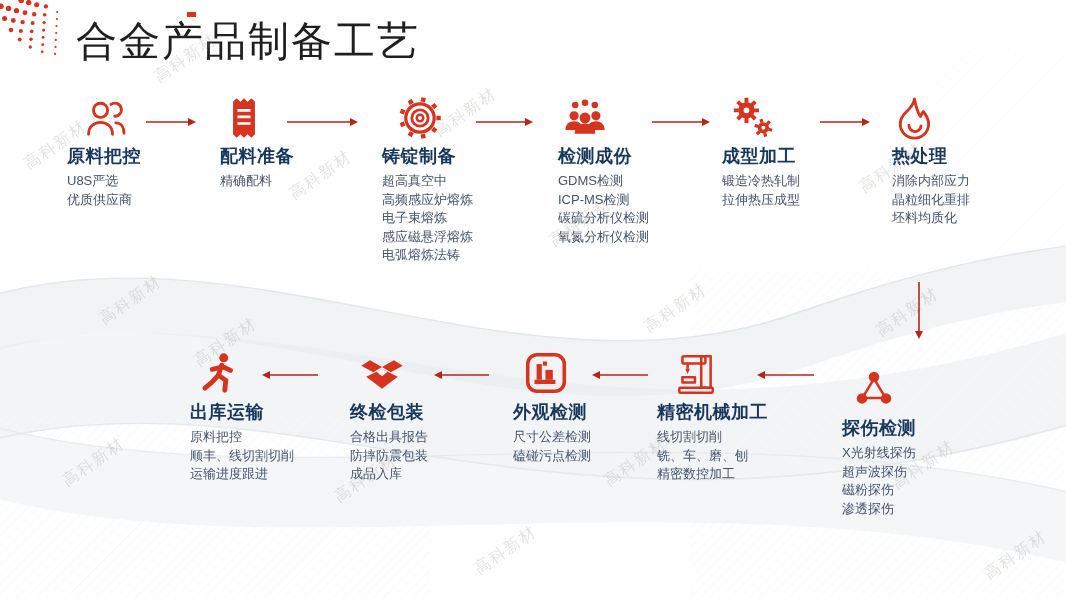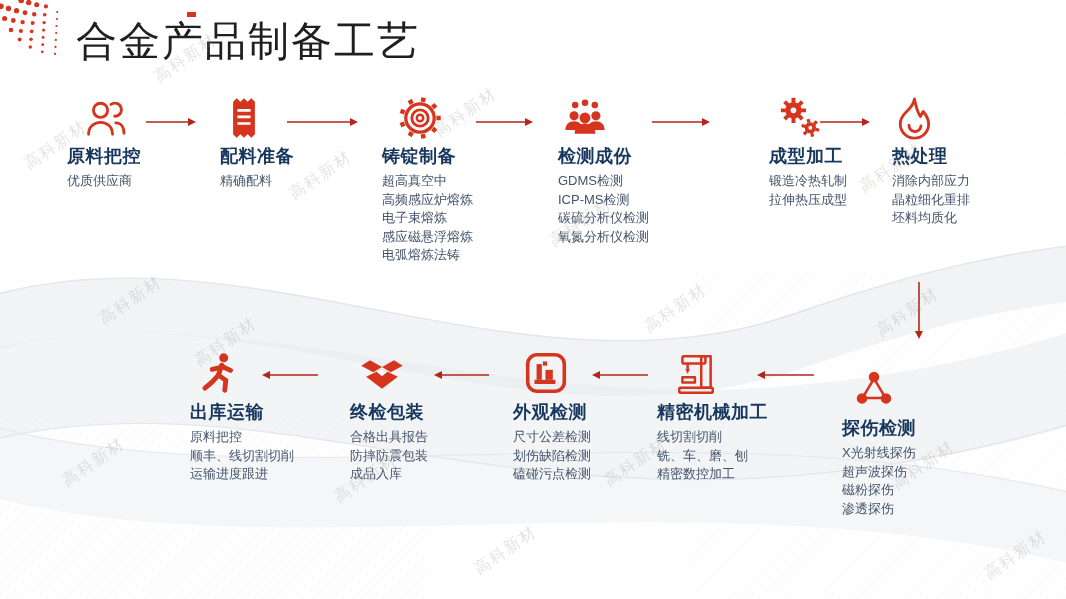--- a/index.html
+++ b/index.html
@@ -95,20 +95,21 @@
         <span class="icon-wrap" style="margin-left: 15px;"><svg viewBox="0 0 44 44" width="48" height="48">
             <g fill="none" stroke="#d5341f" stroke-width="2.6" stroke-linecap="round">
               <circle cx="17" cy="15" r="6.5"></circle>
               <path d="M6 37 c0-7 5-11 11-11 s11 4 11 11"></path>
               <path d="M26.5 9.6 a6 6 0 1 1 3.5 10.8"></path>
               <path d="M31 26.5 c5 0 7.5 4 7.5 9.5"></path>
             </g>
           </svg></span>
         <h3>原料把控</h3>
         <div class="items">
+          <div>U8S严选</div>
           <div>优质供应商</div>
         </div>
       </div>
       <div class="step" style="left: 220px; top: 94px;">
         <span class="icon-wrap" style="margin-left: 0px;"><svg viewBox="0 0 44 44" width="48" height="48">
             <path fill="#d5341f" d="M12 7 l3.3-3 3.4 3 3.3-3 3.3 3 3.4-3 3.3 3 v30 l-3.3 3 -3.4-3 -3.3 3 -3.3-3 -3.4 3 -3.3-3 Z"></path>
             <path d="M16 15 h12 M16 21 h12 M16 27 h12" stroke="#ffffff" stroke-width="2.4"></path>
           </svg></span>
         <h3>配料准备</h3>
         <div class="items">
@@ -146,21 +147,21 @@
             <path d="M12.5 36.5 c0-6 4-9.5 9.5-9.5 s9.5 3.5 9.5 9.5 Z"></path>
           </svg></span>
         <h3>检测成份</h3>
         <div class="items">
           <div>GDMS检测</div>
           <div>ICP-MS检测</div>
           <div>碳硫分析仪检测</div>
           <div>氧氮分析仪检测</div>
         </div>
       </div>
-      <div class="step" style="left: 722px; top: 94px; margin-left: 47px;">
+      <div class="step" style="left: 722px; top: 94px;">
         <span class="icon-wrap" style="margin-left: 7px;"><svg viewBox="0 0 44 44" width="48" height="48">
             <g fill="#d5341f" stroke="#d5341f">
               <circle cx="16" cy="15" r="7.5" stroke="none"></circle>
               <path fill="none" stroke-width="3.6" d="M23 15 27.5 15M20.9 19.9 24.1 23.1M16 22 16 26.5M11.1 19.9 7.9 23.1M9 15 4.5 15M11.1 10.1 7.9 6.9M16 8 16 3.5M20.9 10.1 24.1 6.9"></path>
               <circle cx="31.5" cy="31" r="5.2" stroke="none"></circle>
               <path fill="none" stroke-width="3" d="M36.3 32.3 39.5 33.2M32.8 35.8 33.6 39M28 34.5 25.6 36.9M26.7 29.7 23.5 28.9M30.2 26.2 29.4 23M35 27.5 37.4 25.1"></path>
             </g>
             <circle cx="16" cy="15" r="2.6" fill="#ffffff"></circle>
             <circle cx="31.5" cy="31" r="1.8" fill="#ffffff"></circle>
           </svg></span>
@@ -222,21 +223,20 @@
             <g fill="#d5341f">
               <rect x="13" y="13.5" width="5" height="15"></rect>
               <rect x="19" y="11" width="4" height="4"></rect>
               <rect x="21.5" y="19" width="7" height="9.5"></rect>
               <rect x="11" y="28.5" width="20" height="4"></rect>
             </g>
           </svg></span>
         <h3>外观检测</h3>
         <div class="items">
           <div>尺寸公差检测</div>
-          <div>划伤缺陷检测</div>
           <div>磕碰污点检测</div>
         </div>
       </div>
       <div class="step" style="left: 657px; top: 350px;">
         <span class="icon-wrap" style="margin-left: 16px;"><svg viewBox="0 0 44 44" width="46" height="46">
             <g fill="none" stroke="#d5341f" stroke-width="2.4" stroke-linejoin="round">
               <rect x="9" y="6" width="22" height="7" rx="1.5"></rect>
               <rect x="27" y="6" width="9" height="30"></rect>
               <path d="M14 13 v5"></path>
               <rect x="9" y="26" width="12" height="5"></rect>

